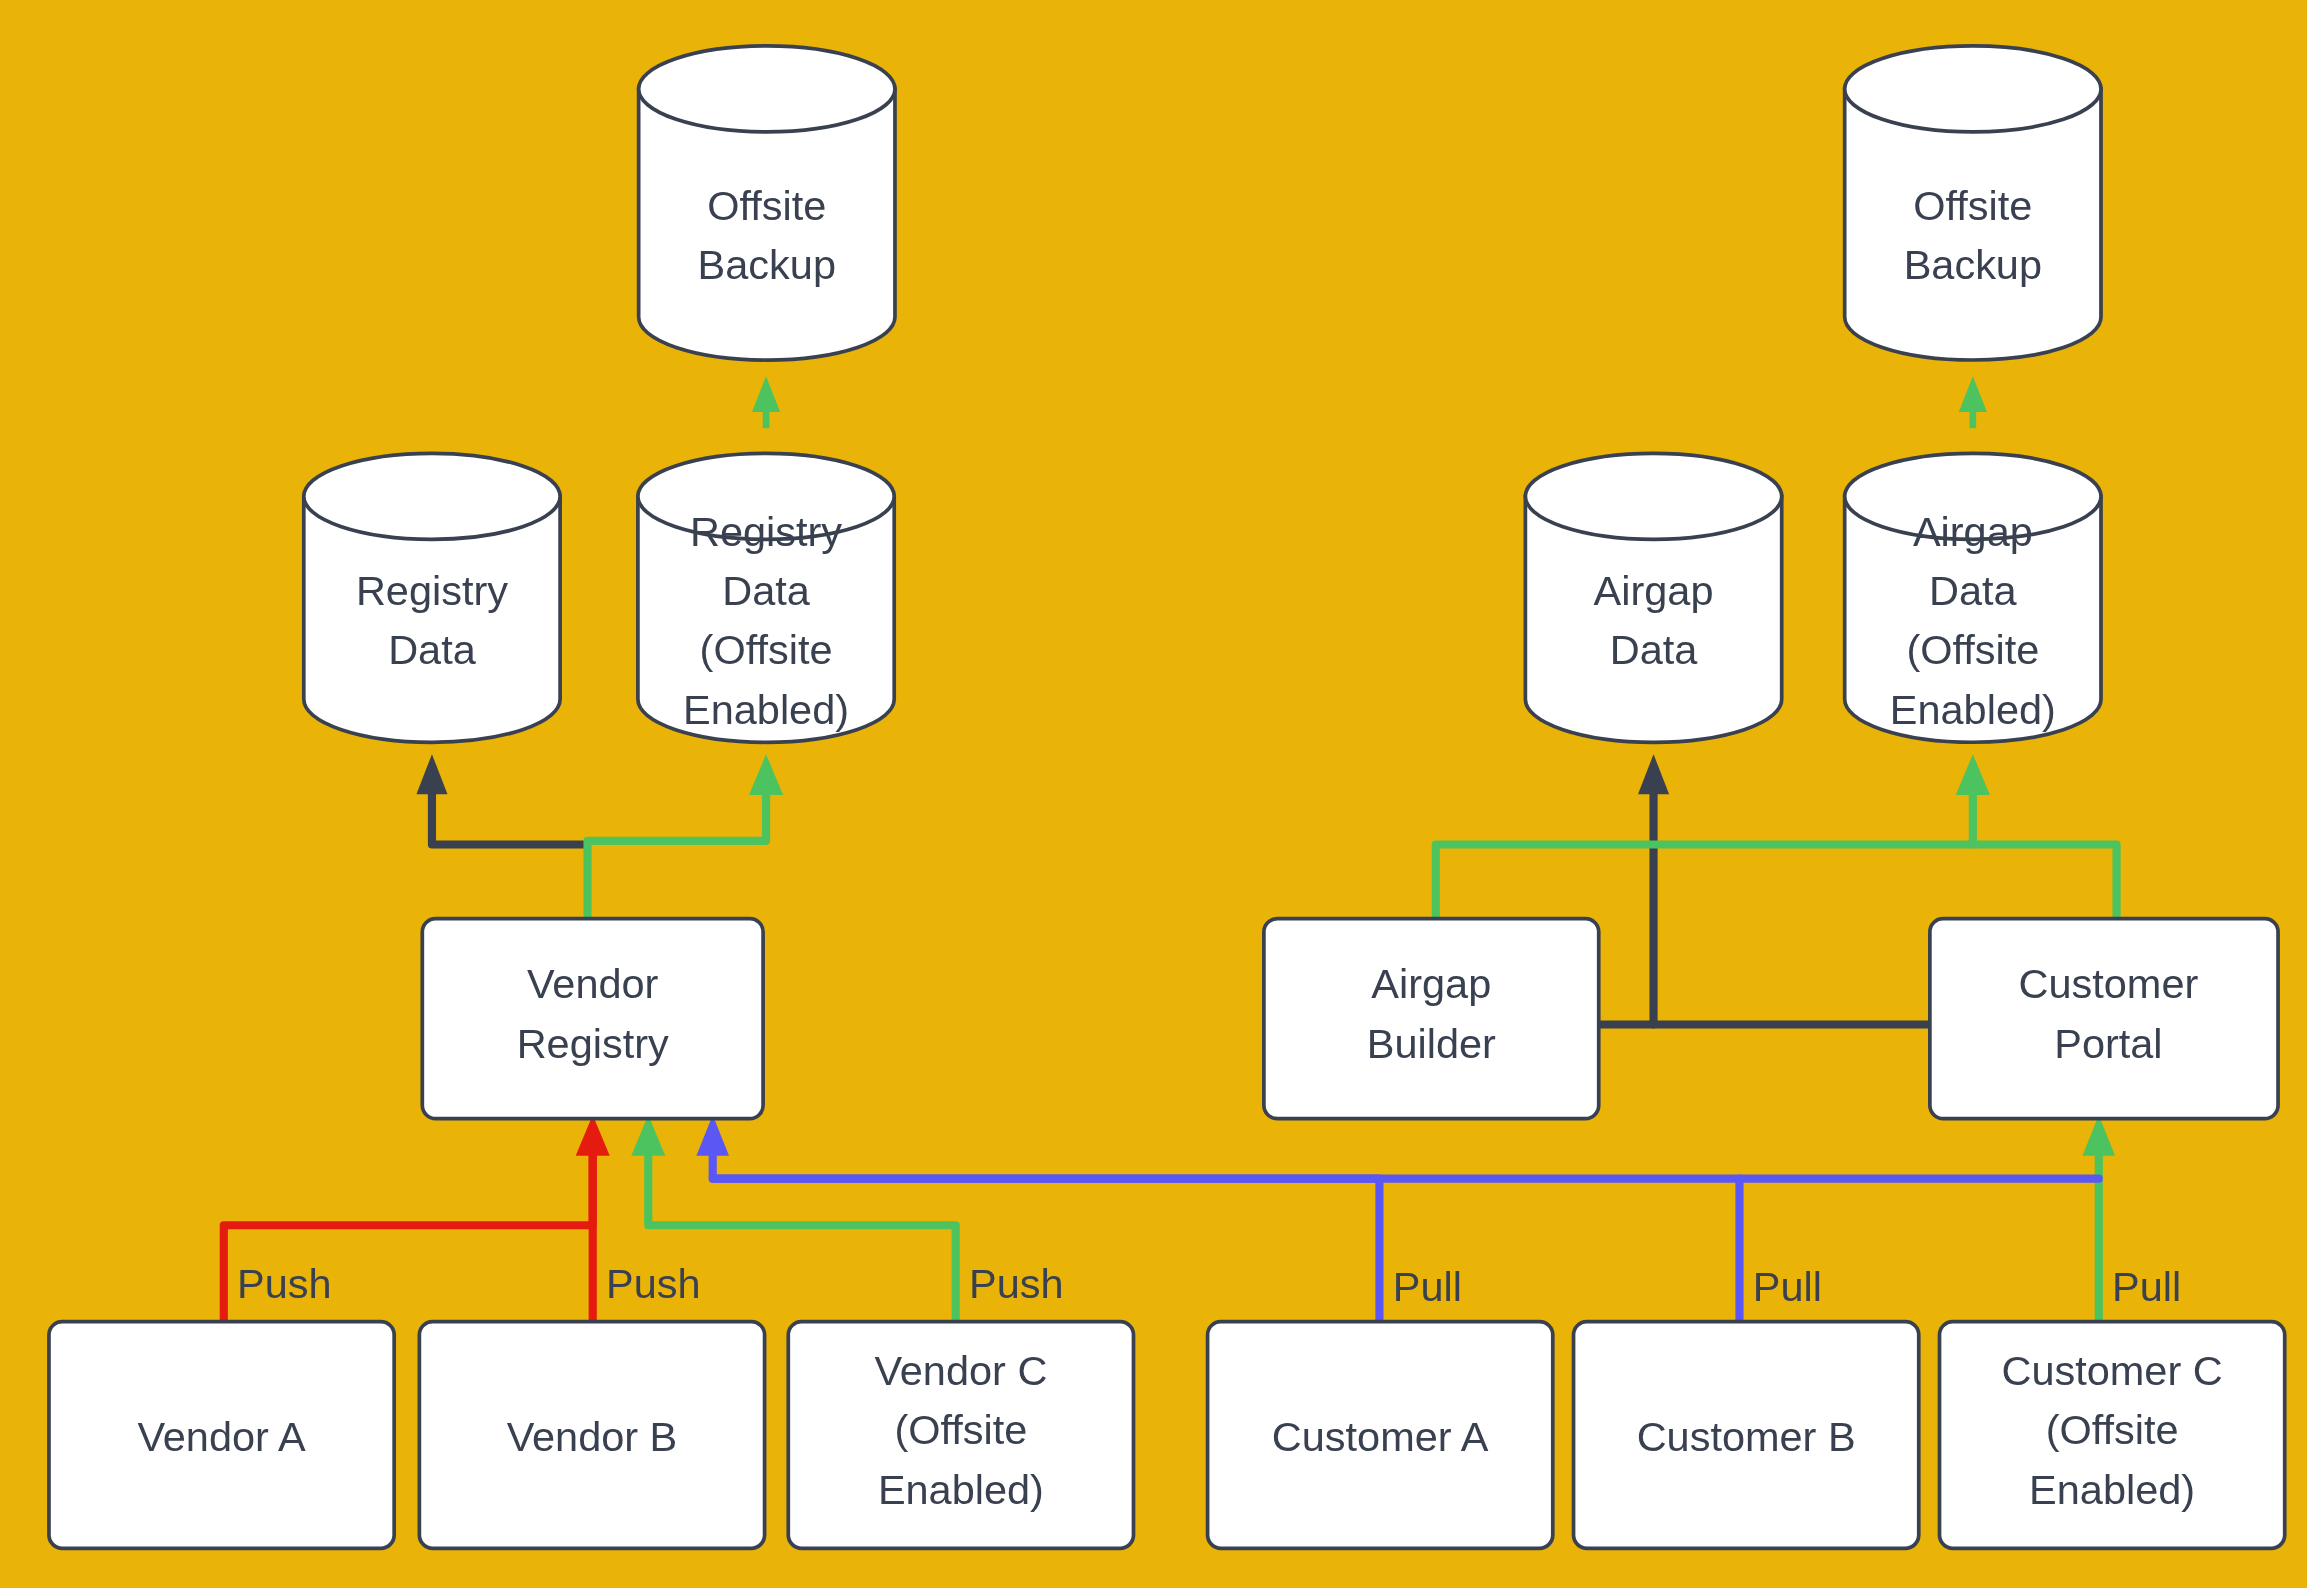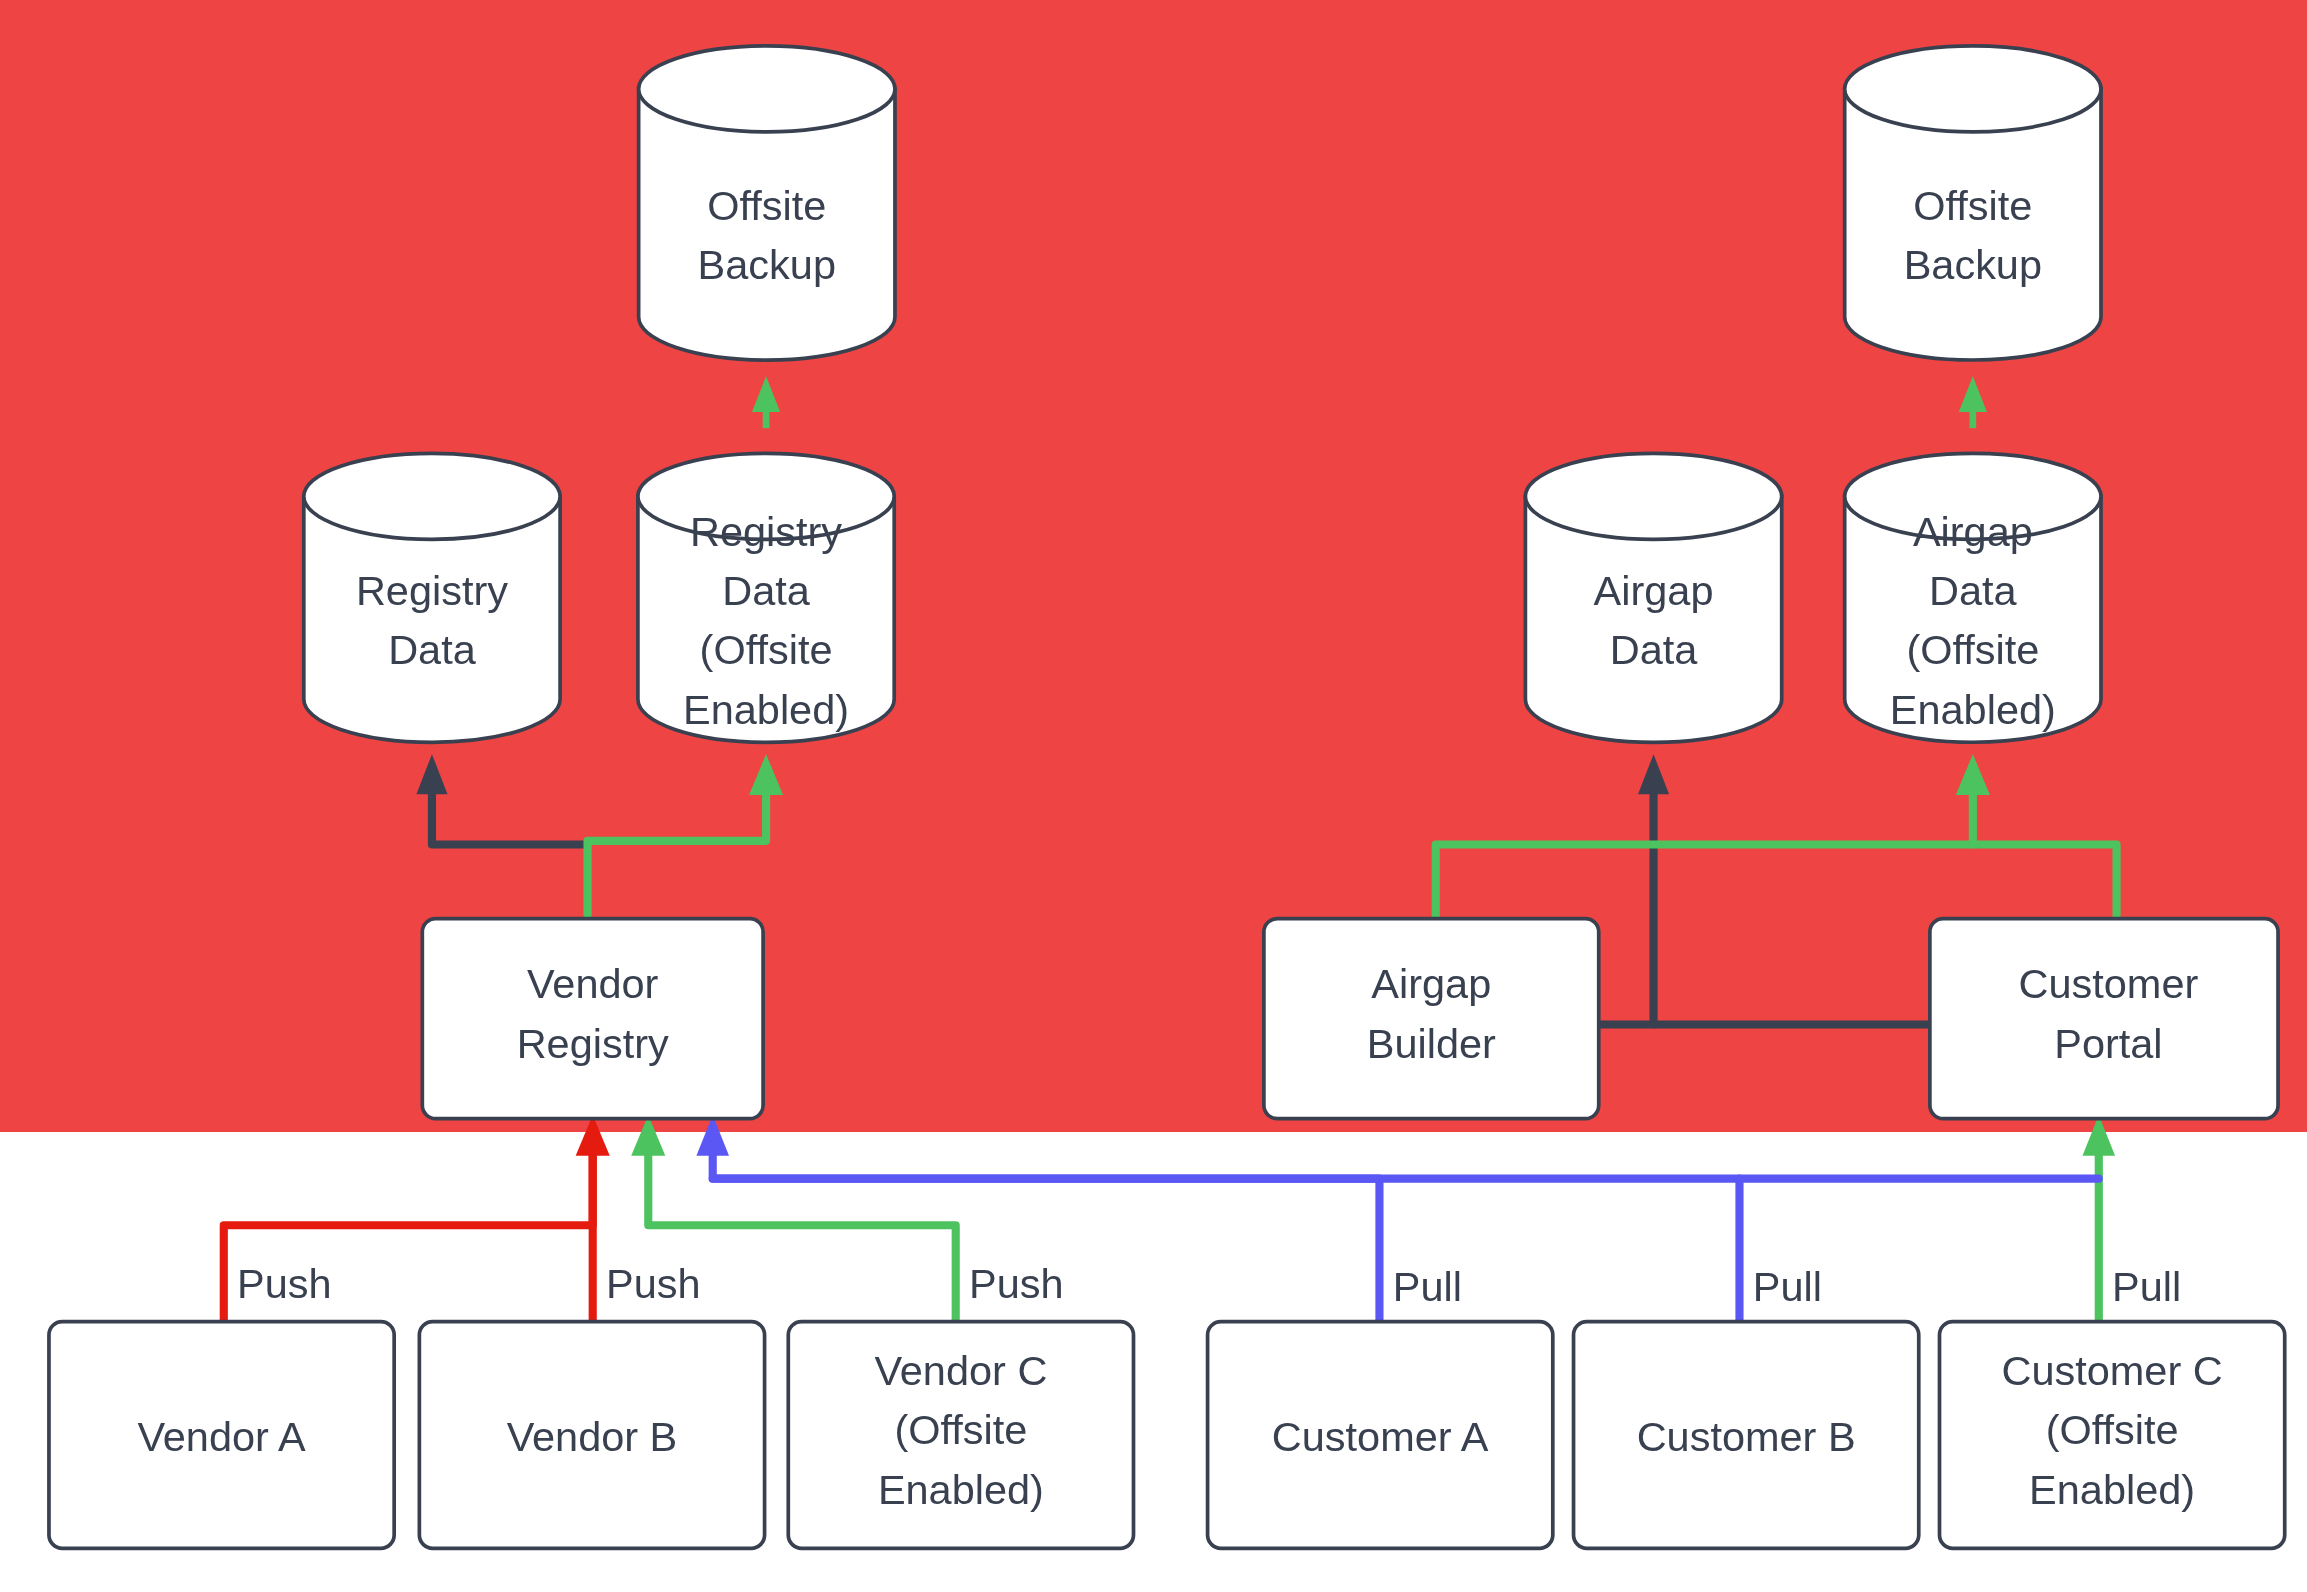--- a/index.html
+++ b/index.html
@@ -9,22 +9,22 @@
   }
   body {
     width: 2307px;
     height: 1592px;
     font-family: "Liberation Sans", sans-serif;
     overflow: hidden;
   }
   #diagram-root {
     position: relative;
     width: 2307px;
-    height: 1132px;
-    background: #ef4444;
+    height: 1588px;
+    background: #eab308;
   }
   svg.canvas {
     position: absolute;
     top: 0;
     left: 0;
     width: 2307px;
     height: 1592px;
     display: block;
   }
   .node-shape {

